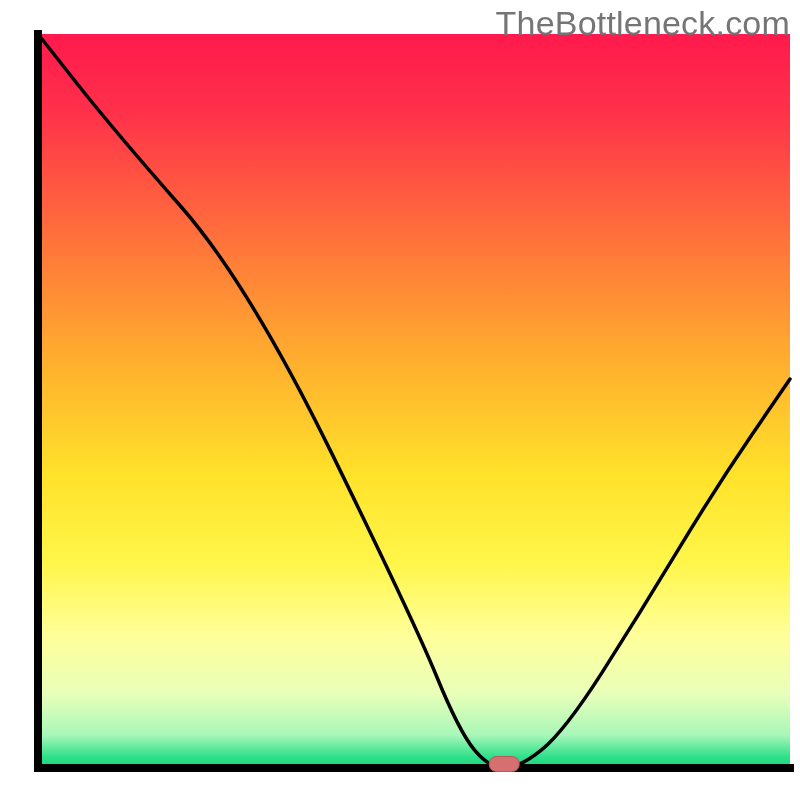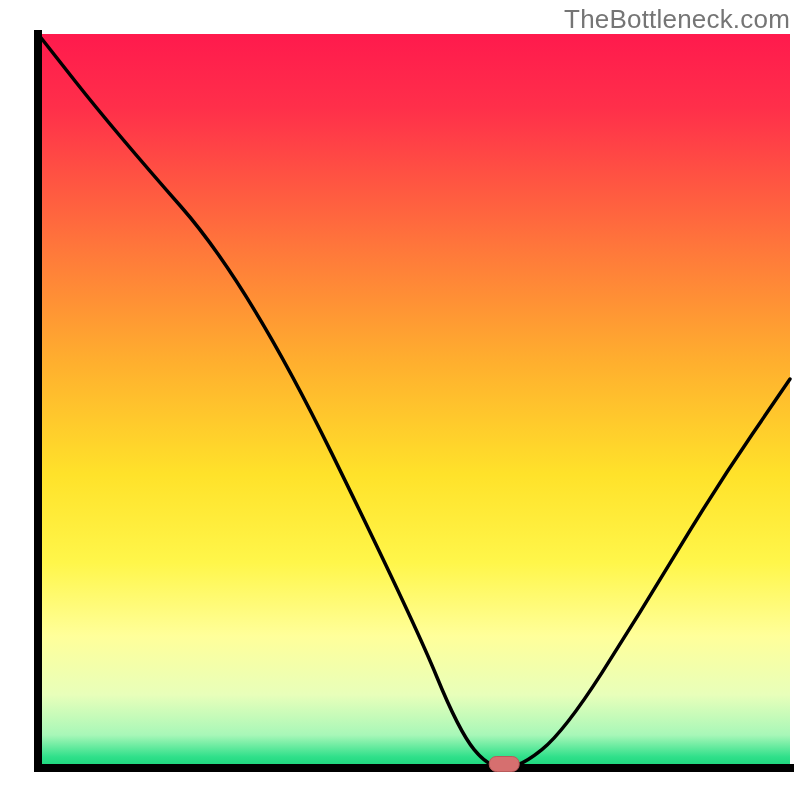--- a/index.html
+++ b/index.html
@@ -13,21 +13,21 @@
   .chart-container {
     position: relative;
     width: 800px;
     height: 800px;
   }
   .watermark {
     position: absolute;
     top: 4px;
     right: 10px;
     color: #757575;
-    font-size: 26px;
+    font-size: 34px;
     font-weight: 400;
     letter-spacing: 0.2px;
     z-index: 10;
   }
   svg.chart {
     display: block;
     width: 800px;
     height: 800px;
   }
 </style>

